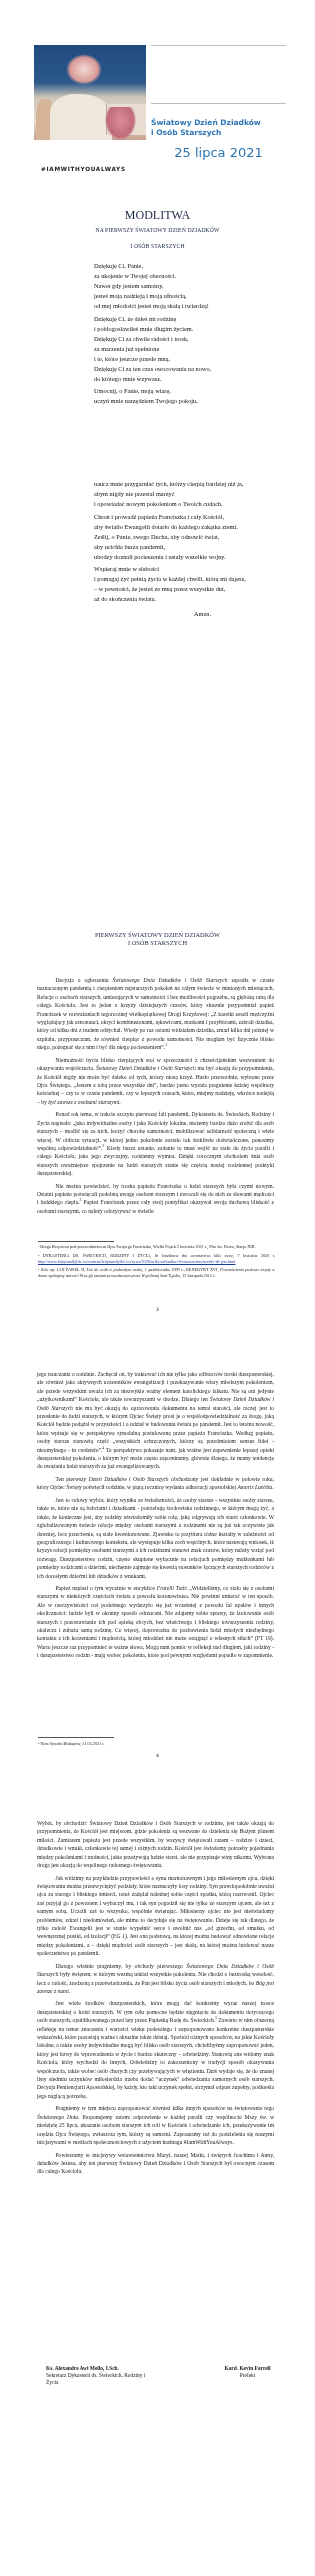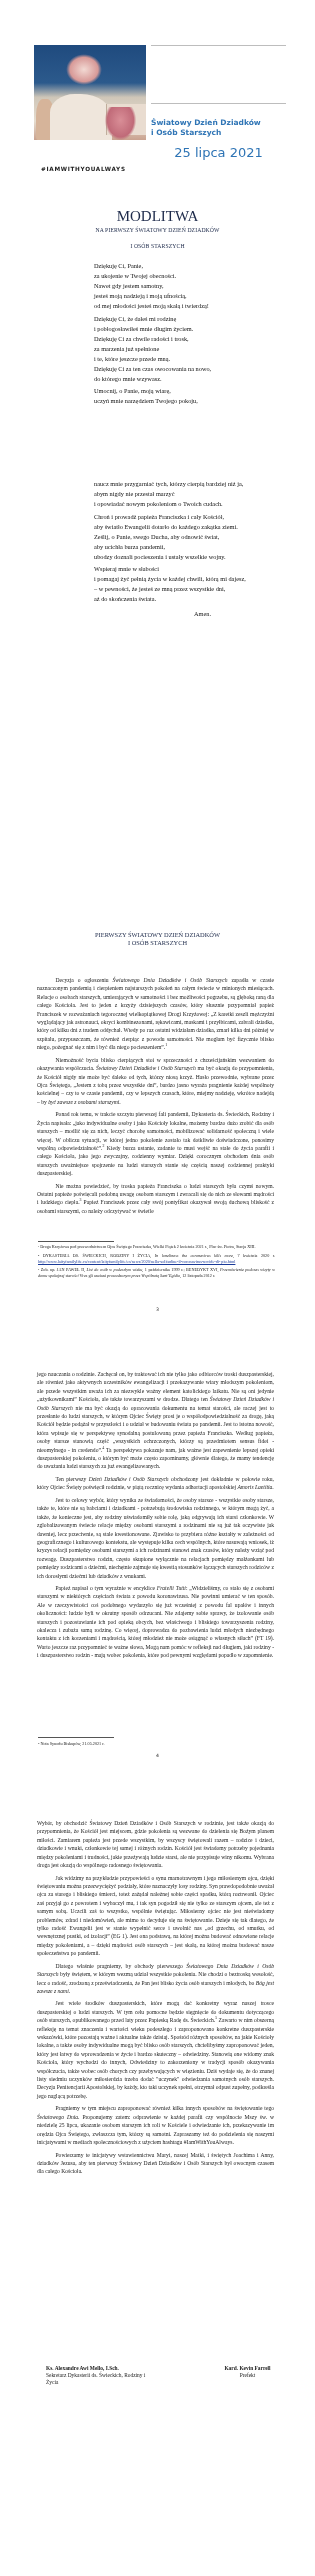--- a/index.html
+++ b/index.html
@@ -22,21 +22,21 @@
 
   .cover-rule { left: 151px; width: 135px; height: 0.5px; background: #bdbdbd; }
   .cover-title { left: 151px; width: 135px; top: 56px; text-align: center;
     font-family: "DejaVu Sans", sans-serif; font-size: 11.3px; line-height: 14.4px; color: #111; }
   .cover-sub { left: 151px; width: 135px; top: 118px; text-align:left;
     font-family: "DejaVu Sans", sans-serif; font-weight: bold; font-size: 7.5px; line-height: 9.8px; color: #2e74b5; }
   .cover-date { left: 151px; width: 135px; top: 145px; text-align:center;
     font-family: "DejaVu Sans", sans-serif; font-size: 13px; color: #2e74b5; }
   .hashtag { left: 41px; top: 166px; font-family: "DejaVu Sans", sans-serif; font-size: 5.7px; letter-spacing: 0.7px; font-weight: bold; color: #222; }
 
-  .prayer-h1 { left:0; width:315px; top: 208px; text-align:center; font-size: 15px; color: #1d2a4a; }
+  .prayer-h1 { left:0; width:315px; top: 208px; text-align:center; font-size: 12px; color: #1d2a4a; }
   .prayer-h2 { left:0; width:315px; text-align:center; font-size: 5.7px; color: #1d2a4a; letter-spacing: 0.1px; }
 
   .poem { left: 94px; width: 206px; font-size: 6.3px; line-height: 10px; color: #111; }
   .poem p { margin: 0 0 2.6px 0; }
   .poem .line { display:block; white-space: nowrap; }
   .amen { font-size: 6.3px; }
 
   
   .doc-h { left:0; width: 315px; text-align:center; font-size: 6.4px; line-height: 8.2px; color: #1d2a4a; }
   .doc-text { left: 37px; width: 237px; font-size: 5.6px; line-height: 8.4px; text-align: justify; color: #1a1a1a; }

